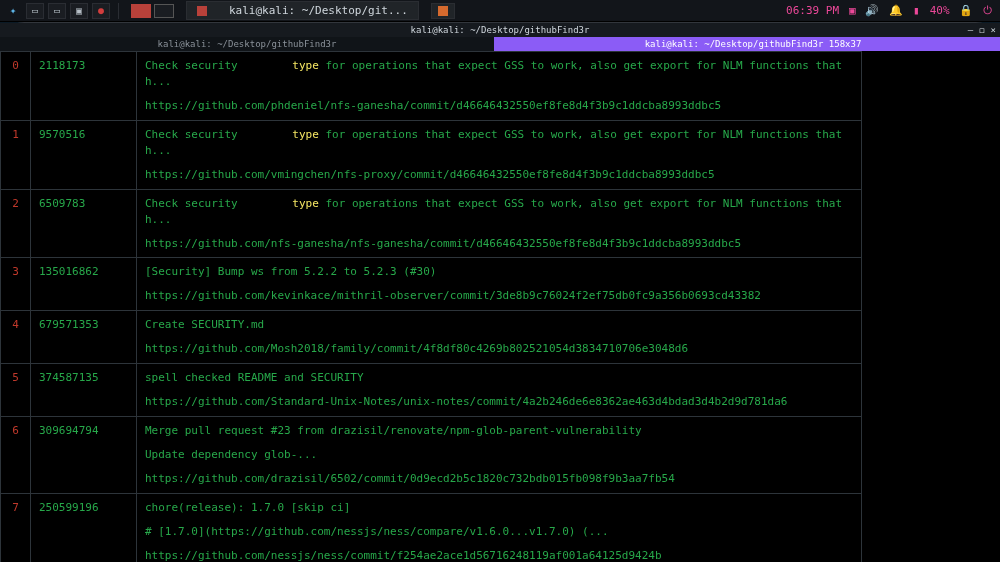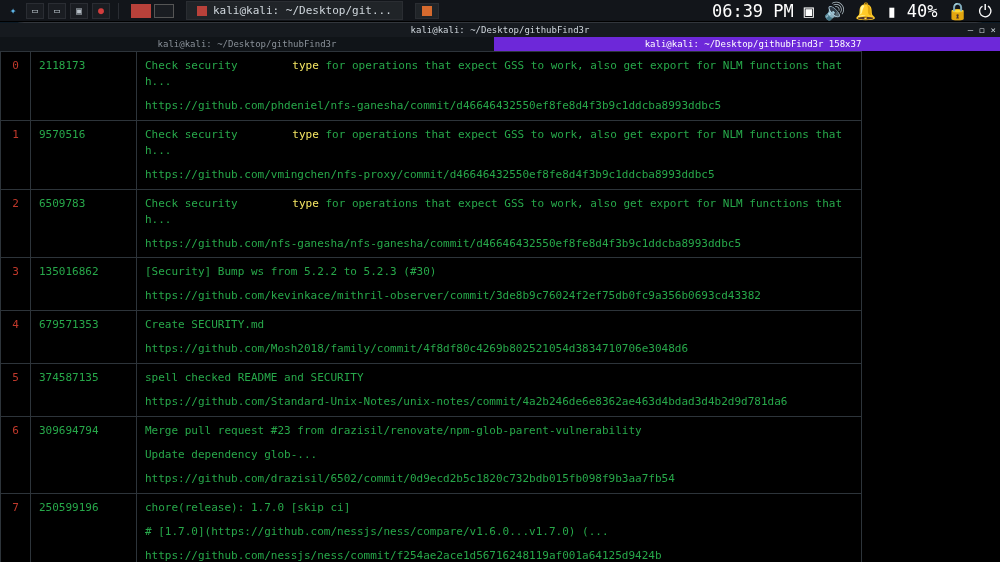--- a/index.html
+++ b/index.html
@@ -32,29 +32,29 @@
     width:18px; height:16px; display:flex; align-items:center; justify-content:center;
     background:#1a1d22; border:1px solid #2a2d33; color:#b8c0c8; font-size:10px;
   }
   .panel .sep { width:1px; height:16px; background:#2a2d33; margin:0 4px; }
   .workspace-strip { display:flex; gap:3px; margin-left:4px; }
   .workspace-strip .ws {
     width:20px; height:14px; border:1px solid #555; background:#1a1d22;
   }
   .workspace-strip .ws.active { background:#b8413a; border-color:#b8413a; }
   .task-item {
-    display:flex; align-items:center; gap:6px;
+    display:flex; align-items:center; gap:22px;
     background:#202428; padding:2px 10px; margin-left:8px;
     border:1px solid #2a2d32;
   }
   .task-item .task-icon { width:10px; height:10px; background:#b8413a; }
   .task-item.active-task .task-icon { background:#b8413a; }
   .task-item.extra { padding:2px 6px; }
   .panel-right { margin-left:auto; display:flex; align-items:center; gap:10px; padding-right:8px; }
-  .panel-right .icon { color:#ffffff; font-size:17px; }
+  .panel-right .icon { color:#ec4899; font-size:11px; }
 
   
   .term-window {
     position:absolute;
     top:22px; left:0; right:0; bottom:0;
     background:#000;
     border-top:1px solid #32363c;
     display:flex; flex-direction:column;border-radius:24px;
   }
   .titlebar {
@@ -64,21 +64,21 @@
     position:relative;
   }
   .titlebar .win-buttons { position:absolute; right:4px; display:flex; gap:6px; font-size:9px; color:#cfd6dc; }
   .tabbar {
     display:flex; background:#101418; font-size:9px;
   }
   .tabbar .tab {
     flex:1; padding:2px 0; text-align:center;
     color:#8a9199;
   }
-  .tabbar .tab.active { background:#6d28d9; color:#fff;padding-left:12px; }
+  .tabbar .tab.active { background:#8b5cf6; color:#fff;padding-left:12px; }
 
   .term-body {
     flex:1; overflow:hidden;
     background:#000;
     width:862px; 
   }
   .term-right {
     position:absolute; right:0; top:36px; bottom:0; width:138px;
     background:#000;
   }

